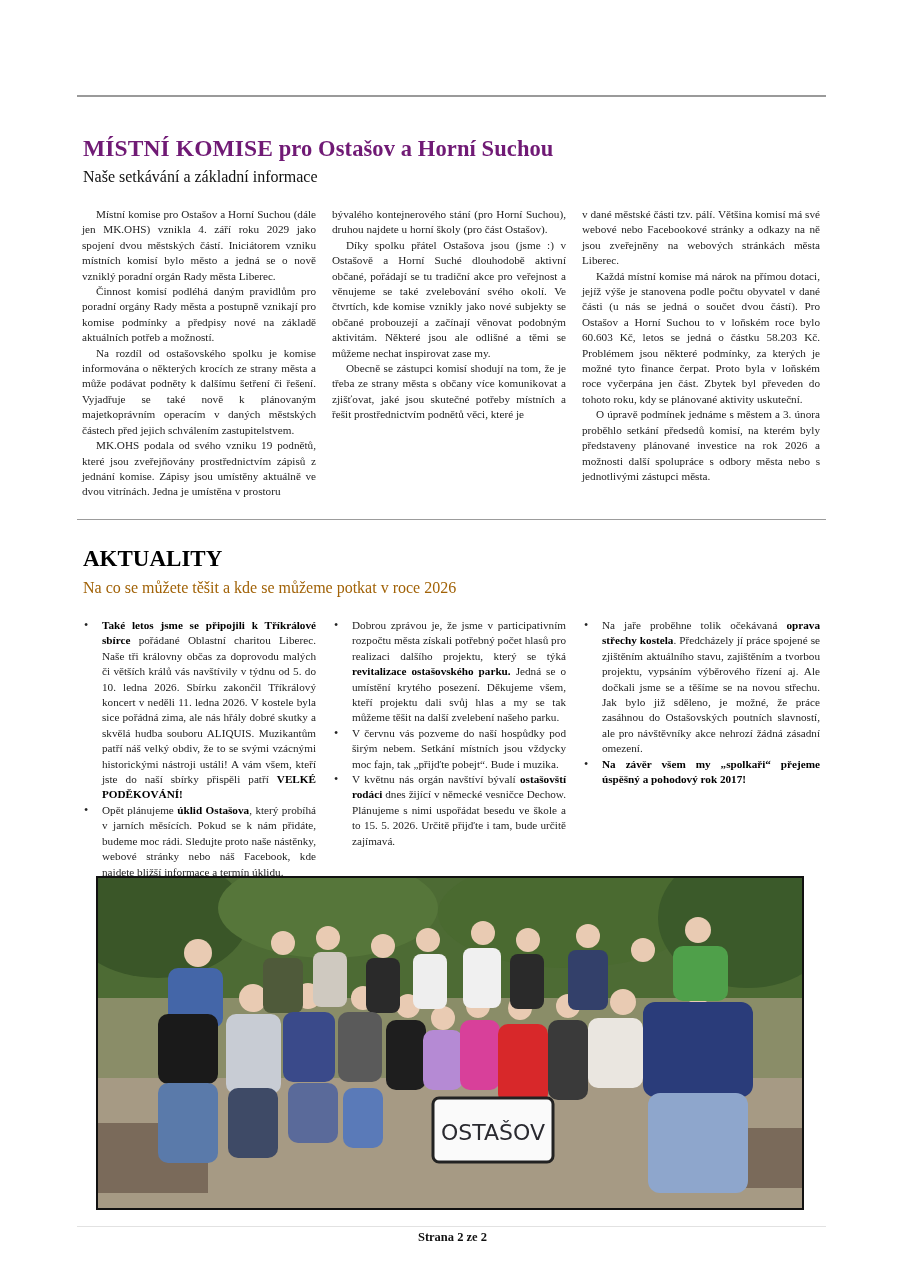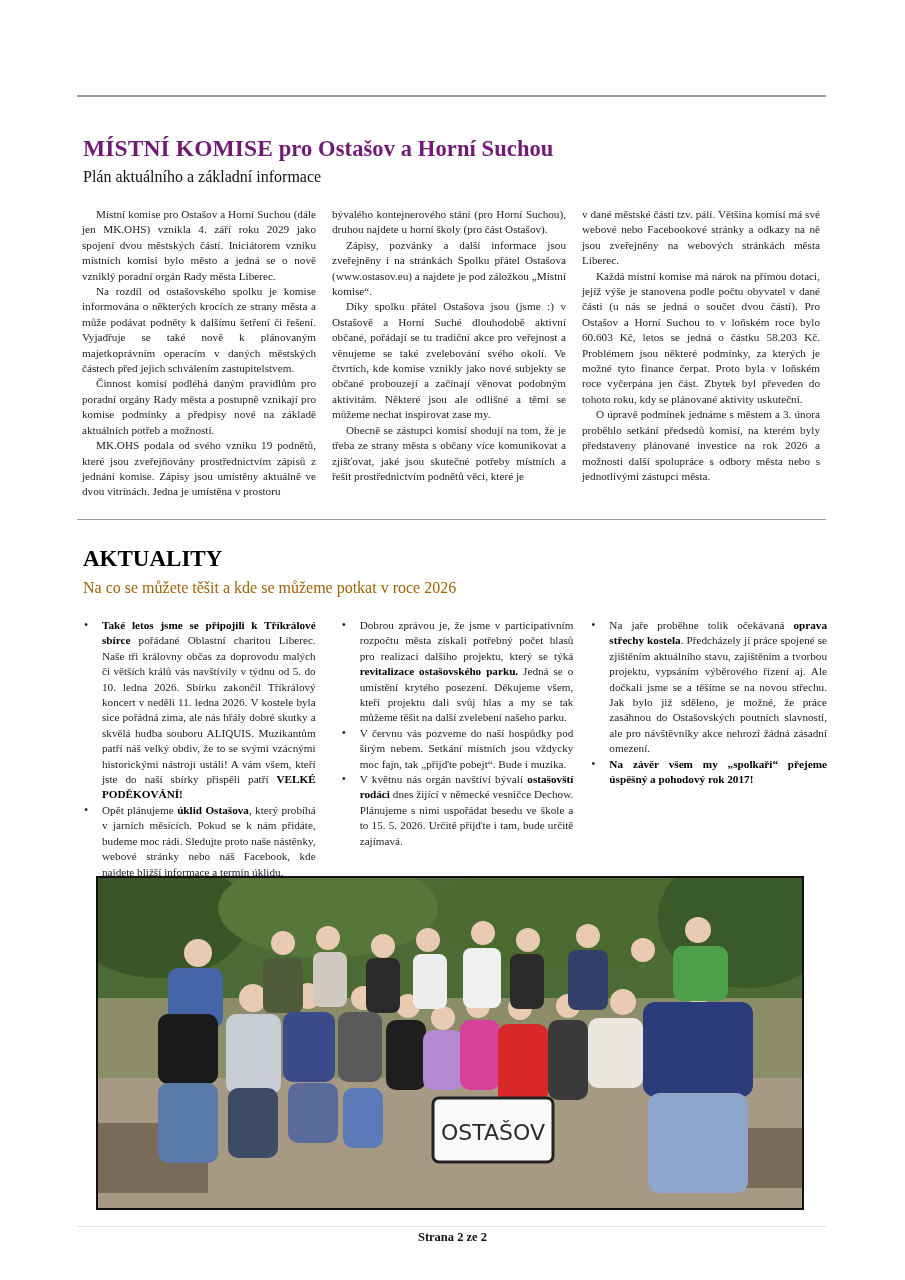--- a/index.html
+++ b/index.html
@@ -23,49 +23,48 @@
     background:linear-gradient(180deg,#3e5a2e 0%,#5c7a3c 25%,#7c8e4a 40%,#8b8f6c 55%,#6d6a5c 70%,#9c907b 85%,#a89a82 100%);}
   .rule-bot{position:absolute;left:77px;top:1226px;width:749px;height:1px;background:#e2e2e2;}
   .footer{position:absolute;left:0;width:905px;top:1230px;text-align:center;font-weight:bold;font-size:12.5px;color:#111;}
 </style>
 </head>
 <body>
 
 <div class="rule-top"></div>
 
 <div class="h1"><span class="big">MÍSTNÍ KOMISE</span><span> pro Ostašov a Horní Suchou</span></div>
-<div class="sub">Plán aktuálního a základní informace</div>
+<div class="sub">Naše setkávání a základní informace</div>
 
 <div class="cols" style="left:82px;top:207px;width:745px;">
   <div class="col" style="width:234px;margin-right:16px;">
     <p>Místní komise pro Ostašov a Horní Suchou (dále jen MK.OHS) vznikla 4. září roku 2029 jako spojení dvou městských částí. Iniciátorem vzniku místních komisí bylo město a jedná se o nově vzniklý poradní orgán Rady města Liberec.</p>
+    <p>Činnost komisí podléhá daným pravidlům pro poradní orgány Rady města a postupně vznikají pro komise podmínky a předpisy nové na základě aktuálních potřeb a možností.</p>
     <p>Na rozdíl od ostašovského spolku je komise informována o některých krocích ze strany města a může podávat podněty k dalšímu šetření či řešení. Vyjadřuje se také nově k plánovaným majetkoprávním operacím v daných městských částech před jejich schválením zastupitelstvem.</p>
-    <p>Činnost komisí podléhá daným pravidlům pro poradní orgány Rady města a postupně vznikají pro komise podmínky a předpisy nové na základě aktuálních potřeb a možností.</p>
     <p>MK.OHS podala od svého vzniku 19 podnětů, které jsou zveřejňovány prostřednictvím zápisů z jednání komise. Zápisy jsou umístěny aktuálně ve dvou vitrínách. Jedna je umístěna v prostoru</p>
   </div>
   <div class="col" style="width:234px;margin-right:16px;">
     <p class="noind">bývalého kontejnerového stání (pro Horní Suchou), druhou najdete u horní školy (pro část Ostašov).</p>
-    <p>Zápisy, pozvánky a další informace jsou zveřejněny i na stránkách Spolku přátel Ostašova (www.ostasov.eu) a najdete je pod záložkou „Místní komise“.</p>
     <p>Díky spolku přátel Ostašova jsou (jsme :) v Ostašově a Horní Suché dlouhodobě aktivní občané, pořádají se tu tradiční akce pro veřejnost a věnujeme se také zvelebování svého okolí. Ve čtvrtích, kde komise vznikly jako nové subjekty se občané probouzejí a začínají věnovat podobným aktivitám. Některé jsou ale odlišné a těmi se můžeme nechat inspirovat zase my.</p>
     <p>Obecně se zástupci komisí shodují na tom, že je třeba ze strany města s občany více komunikovat a zjišťovat, jaké jsou skutečné potřeby místních a řešit prostřednictvím podnětů věci, které je</p>
   </div>
   <div class="col" style="width:238px;">
     <p class="noind">v dané městské části tzv. pálí. Většina komisí má své webové nebo Facebookové stránky a odkazy na ně jsou zveřejněny na webových stránkách města Liberec.</p>
     <p>Každá místní komise má nárok na přímou dotaci, jejíž výše je stanovena podle počtu obyvatel v dané části (u nás se jedná o součet dvou částí). Pro Ostašov a Horní Suchou to v loňském roce bylo 60.603 Kč, letos se jedná o částku 58.203 Kč. Problémem jsou některé podmínky, za kterých je možné tyto finance čerpat. Proto byla v loňském roce vyčerpána jen část. Zbytek byl převeden do tohoto roku, kdy se plánované aktivity uskuteční.</p>
     <p>O úpravě podmínek jednáme s městem a 3. února proběhlo setkání předsedů komisí, na kterém byly představeny plánované investice na rok 2026 a možnosti další spolupráce s odbory města nebo s jednotlivými zástupci města.</p>
   </div>
 </div>
 
 <div class="rule-mid"></div>
 
 <div class="h2">AKTUALITY</div>
 <div class="sub2">Na co se můžete těšit a kde se můžeme potkat v roce 2026</div>
 
 <div class="cols" style="left:82px;top:618px;width:745px;">
-  <div class="col" style="width:234px;margin-right:24px;">
+  <div class="col" style="width:234px;margin-right:16px;">
     <ul class="b">
       <li><b>Také letos jsme se připojili k Tříkrálové sbírce</b><span> pořádané Oblastní charitou Liberec. Naše tři královny občas za doprovodu malých či větších králů vás navštívily v týdnu od 5. do 10. ledna 2026. Sbírku zakončil Tříkrálový koncert v neděli 11. ledna 2026. V kostele byla sice pořádná zima, ale nás hřály dobré skutky a skvělá hudba souboru ALIQUIS. Muzikantům patří náš velký obdiv, že to se svými vzácnými historickými nástroji ustáli! A vám všem, kteří jste do naší sbírky přispěli patří </span><b>VELKÉ PODĚKOVÁNÍ!</b></li>
       <li><span>Opět plánujeme </span><b>úklid Ostašova</b><span>, který probíhá v jarních měsících. Pokud se k nám přidáte, budeme moc rádi. Sledujte proto naše nástěnky, webové stránky nebo náš Facebook, kde najdete bližší informace a termín úklidu.</span></li>
     </ul>
   </div>
   <div class="col" style="width:234px;margin-right:16px;">
     <ul class="b">
       <li><span>Dobrou zprávou je, že jsme v participativním rozpočtu města získali potřebný počet hlasů pro realizaci dalšího projektu, který se týká </span><b>revitalizace ostašovského parku.</b><span> Jedná se o umístění krytého posezení. Děkujeme všem, kteří projektu dali svůj hlas a my se tak můžeme těšit na další zvelebení našeho parku.</span></li>
       <li><span>V červnu vás pozveme do naší hospůdky pod širým nebem. Setkání místních jsou vždycky moc fajn, tak „přijďte pobejt“. Bude i muzika.</span></li>
       <li><span>V květnu nás orgán navštíví bývalí </span><b>ostašovští rodáci</b><span> dnes žijící v německé vesničce Dechow. Plánujeme s nimi uspořádat besedu ve škole a to 15. 5. 2026. Určitě přijďte i tam, bude určitě zajímavá.</span></li>

